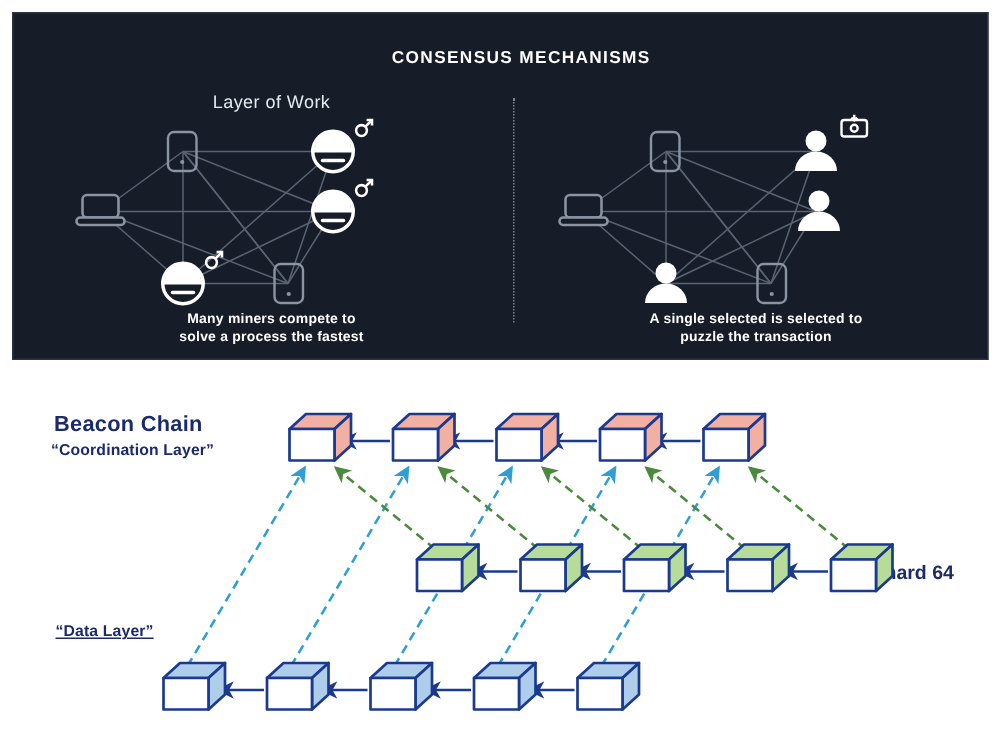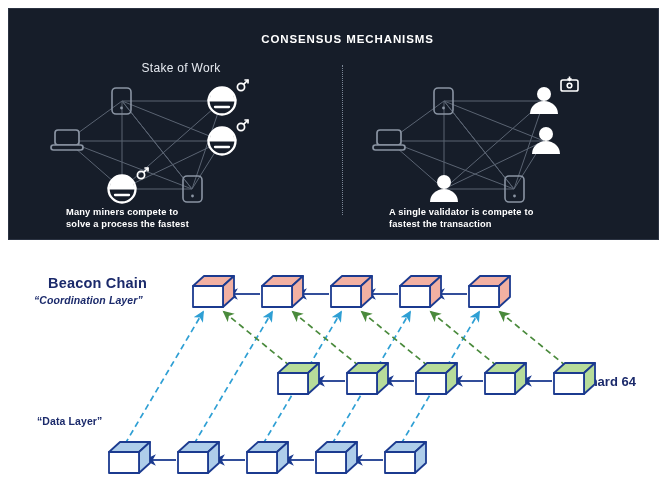--- a/index.html
+++ b/index.html
@@ -26,21 +26,21 @@
   .col-title{
     position:absolute;top:52px;
     color:#e6eaf0;font-size:12px;letter-spacing:0.3px;
     text-align:center;width:220px;
   }
   #pow-title{left:62px;}
   #pos-title{left:385px;}
   .caption{
     position:absolute;
     color:#ffffff;font-size:9.3px;font-weight:bold;line-height:11.5px;
-    text-align:left;width:230px;letter-spacing:0.15px;
+    text-align:center;width:230px;letter-spacing:0.15px;
   }
   #pow-caption{left:57px;top:198px;}
   #pos-caption{left:380px;top:198px;}
   #panel-divider{
     position:absolute;left:333px;top:56px;width:0;height:150px;
     border-left:1px dotted #7b8696;
   }
   .net{position:absolute;top:62px;width:280px;height:140px;}
   #pow-net{left:33px;}
   #pos-net{left:355px;}
@@ -49,36 +49,36 @@
   
   #shard-diagram{
     position:absolute;left:0;top:246px;width:667px;height:254px;
     background:#ffffff;
   }
   #shard-diagram svg{position:absolute;left:0;top:0;}
   .dlabel{
     position:absolute;color:#1b2a6b;font-weight:bold;
     font-family:"Liberation Sans", sans-serif;
   }
-  #beacon-label{left:48px;top:29px;font-size:14.5px;letter-spacing:0.2px;}
-  #beacon-sublabel{left:34px;top:48px;font-size:10.5px;letter-spacing:0.1px;font-style:italic;}
+  #beacon-label{left:36px;top:29px;font-size:14.5px;letter-spacing:0.2px;}
+  #beacon-sublabel{left:34px;top:48px;font-size:10.5px;letter-spacing:0.1px;}
   #shard-label{left:14px;top:150px;font-size:14.5px;letter-spacing:0.2px;}
-  #shard-sublabel{left:37px;top:169px;font-size:10.5px;letter-spacing:0.1px;}
+  #shard-sublabel{left:37px;top:169px;font-size:10.5px;letter-spacing:0.1px;text-decoration:underline;}
   #shard64-label{left:581px;top:128px;font-size:13px;}
 </style>
 </head>
 <body>
 
 <div id="consensus-panel">
 
   <div id="panel-title">CONSENSUS MECHANISMS</div>
 
   <div id="panel-divider"></div>
 
-  <div class="col-title" id="pow-title">Stake of Work</div>
+  <div class="col-title" id="pow-title">Layer of Work</div>
 
   <div class="net" id="pow-net">
     <svg width="280" height="140" viewBox="0 0 280 140">
       <g stroke="#66707f" stroke-width="1" fill="none" opacity="0.85">
         <line x1="25" y1="70" x2="80" y2="30"></line>
         <line x1="25" y1="70" x2="80" y2="118"></line>
         <line x1="80" y1="30" x2="180" y2="30"></line>
         <line x1="80" y1="30" x2="180" y2="70"></line>
         <line x1="80" y1="30" x2="150" y2="118"></line>
         <line x1="80" y1="30" x2="80" y2="118"></line>
@@ -196,22 +196,22 @@
         <path d="M66 131 a14 13 0 0 1 28 0 z"></path>
       </g>
     </svg>
   </div>
 
   <div class="caption" id="pow-caption">
     <div>Many miners compete to</div>
     <div>solve a process the fastest</div>
   </div>
   <div class="caption" id="pos-caption">
-    <div>A single validator is compete to</div>
-    <div>fastest the transaction</div>
+    <div>A single selected is selected to</div>
+    <div>puzzle the transaction</div>
   </div>
 </div>
 
 <div id="shard-diagram">
 
   <div class="dlabel" id="beacon-label">Beacon Chain</div>
   <div class="dlabel" id="beacon-sublabel">“Coordination Layer”</div>
   <div class="dlabel" id="shard-sublabel">“Data Layer”</div>
   <div class="dlabel" id="shard64-label">Shard 64</div>
 

